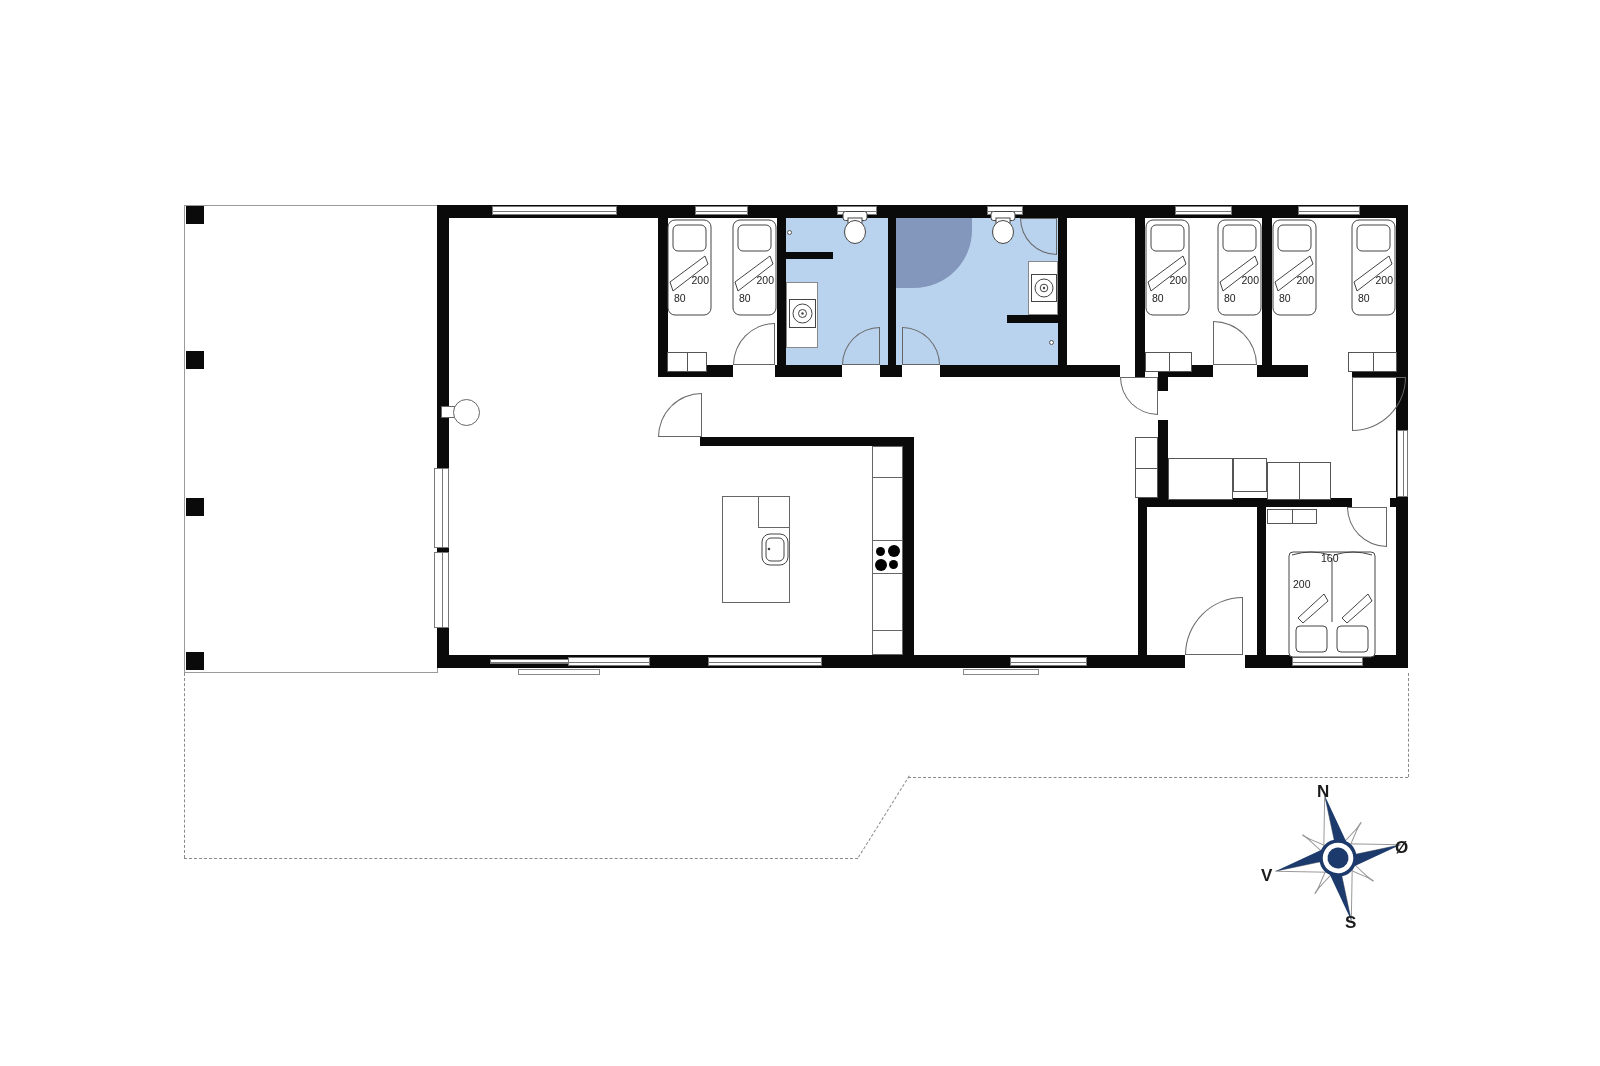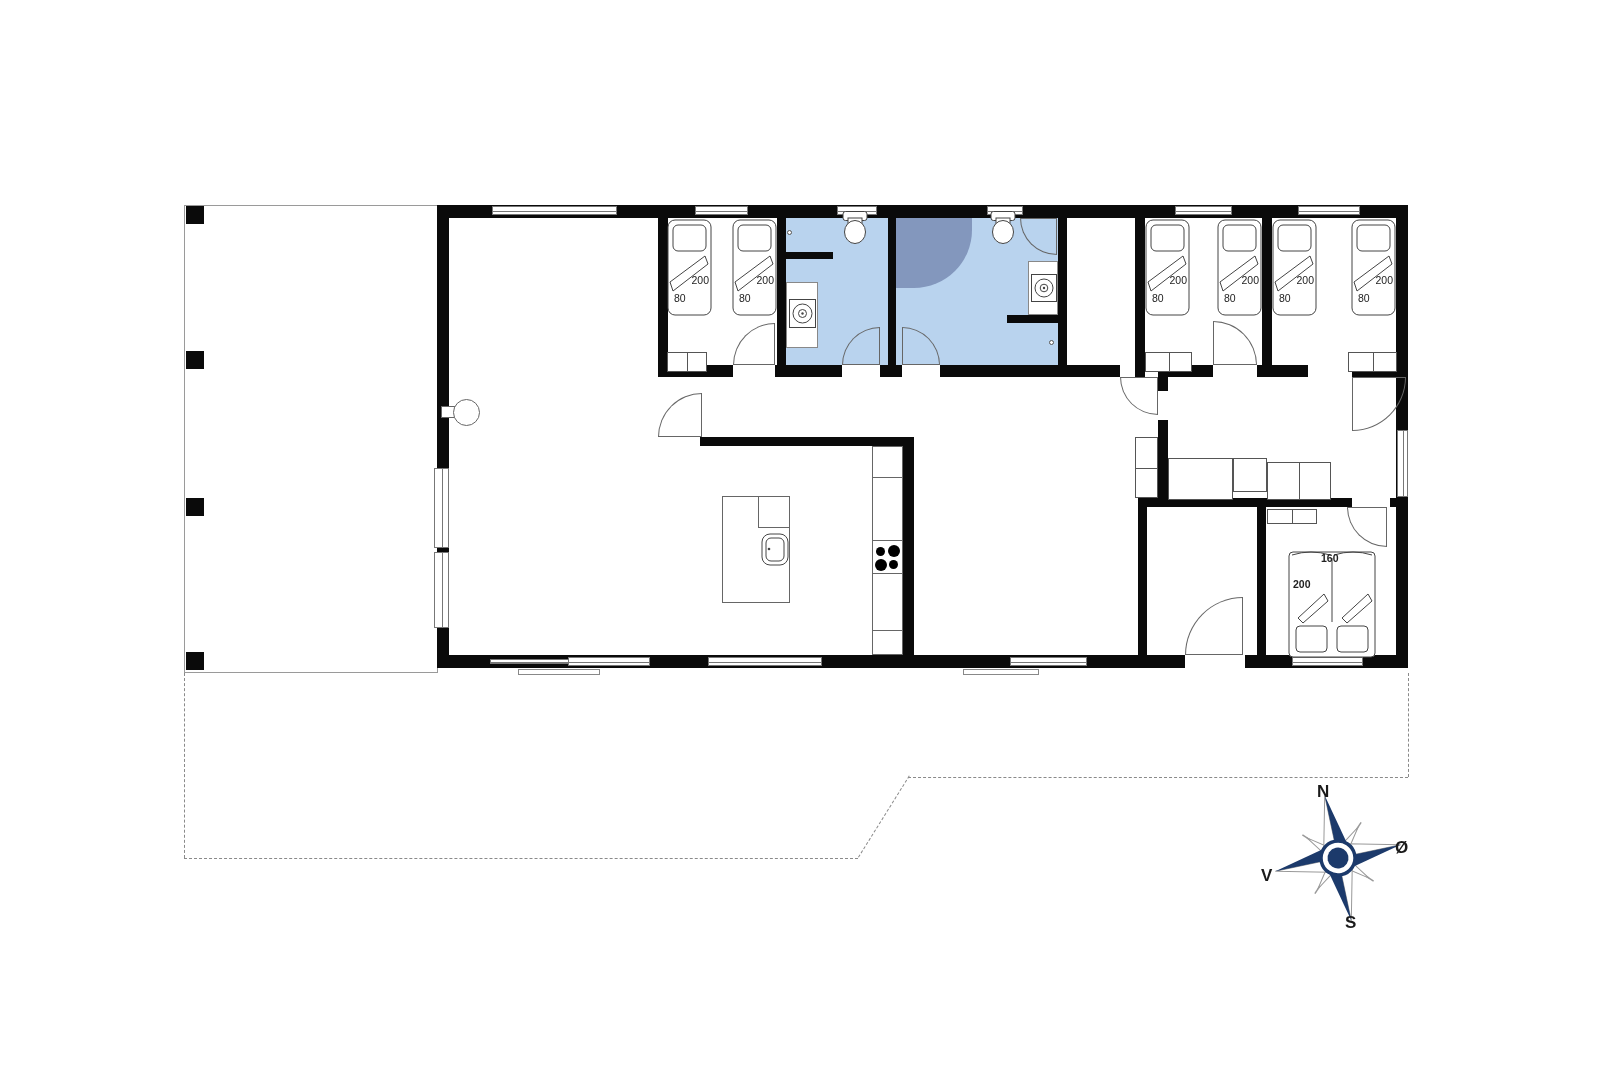--- a/index.html
+++ b/index.html
@@ -22,21 +22,21 @@
   .nook{position:absolute;background:#fff;border:1px solid #666;}
   .shower{position:absolute;background:var(--shower,#8397bd);border-bottom-right-radius:58px;}
   
   .cab{position:absolute;background:#fff;border:1px solid #555;}
   .cab .dv{position:absolute;background:#555;}
   .arc{position:absolute;border:1px solid #666;background:transparent;}
   .bed{position:absolute;width:45px;height:97px;}
   .bed svg{position:absolute;left:0;top:0;}
   .bed .d1{position:absolute;right:3px;top:55px;font-size:10.5px;color:#222;}
   .bed .d2{position:absolute;left:7px;top:73px;font-size:10.5px;color:#222;}
-  .dbed{position:absolute;width:88px;height:110px;font-weight:bold;}
+  .dbed{position:absolute;width:88px;height:110px;}
   .dbed .d1{position:absolute;left:33px;top:4px;font-size:10.5px;color:#222;}
   .dbed .d2{position:absolute;left:5px;top:30px;font-size:10.5px;color:#222;}
   .burner{position:absolute;border-radius:50%;background:#000;}
   .dot{position:absolute;width:5px;height:5px;border:1px solid #555;border-radius:50%;background:#fff;}
   
   .dashv{position:absolute;border-left:1px dashed var(--dash,#8a8a8a);width:0;}
   .dashh{position:absolute;border-top:1px dashed var(--dash,#8a8a8a);height:0;}
   .dashd{position:absolute;border-top:1px dashed var(--dash,#8a8a8a);height:0;transform-origin:0 0;}
   
   .clab{position:absolute;font-size:17px;font-weight:600;color:#1a1a1a;}

